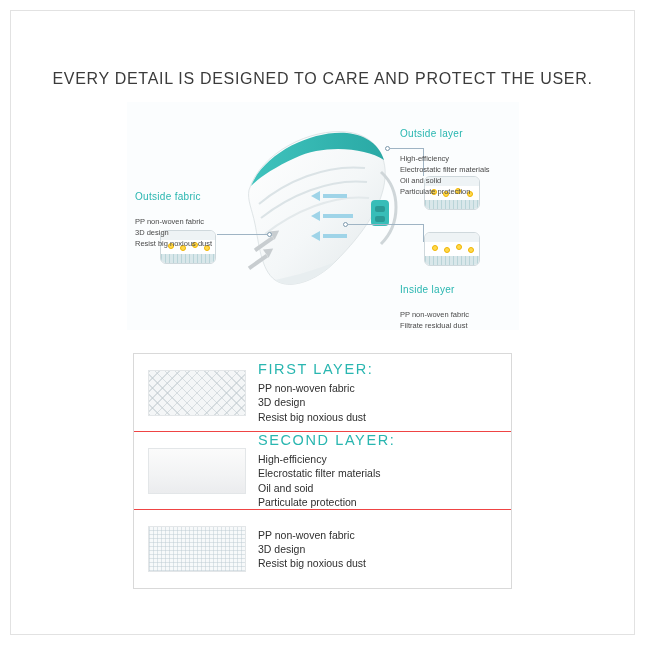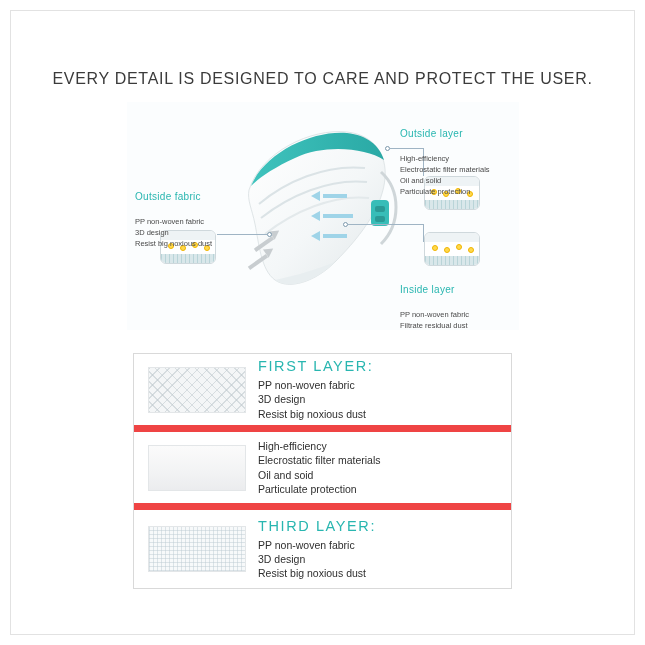--- a/index.html
+++ b/index.html
@@ -155,21 +155,21 @@
     left: 133px;
     top: 353px;
     width: 379px;
     border: 1px solid #d9d9d9;
     box-sizing: border-box;
     background: #ffffff;
   }
   .layer-row {
     display: flex;
     align-items: center;
-    border-bottom: 7px solid #ef4444;
+    border-bottom: 1px solid #ef4444;
     height: 78px;
     padding: 0 6px;
     box-sizing: border-box;
   }
   .layer-row:last-child { border-bottom: none; }
   .layer-thumb {
     width: 98px;
     height: 46px;
     margin: 0 12px 0 8px;
     flex: none;
@@ -340,31 +340,31 @@
         <div class="layer-title">FIRST LAYER:</div>
         <div class="layer-desc">PP non-woven fabric
 3D design
 Resist big noxious dust</div>
       </div>
     </div>
 
     <div class="layer-row">
       <div class="layer-thumb thumb-plain"></div>
       <div class="layer-text">
+        <div class="layer-title">SECOND LAYER:</div>
         <div class="layer-desc">High-efficiency
 Elecrostatic filter materials
 Oil and soid
 Particulate protection</div>
       </div>
     </div>
 
     <div class="layer-row">
       <div class="layer-thumb thumb-fine"></div>
       <div class="layer-text">
-        <div class="layer-title">THIRD  LAYER:</div>
         <div class="layer-desc">PP non-woven fabric
 3D design
 Resist big noxious dust</div>
       </div>
     </div>
 
   </div>
 </div>
 
 </body></html>

